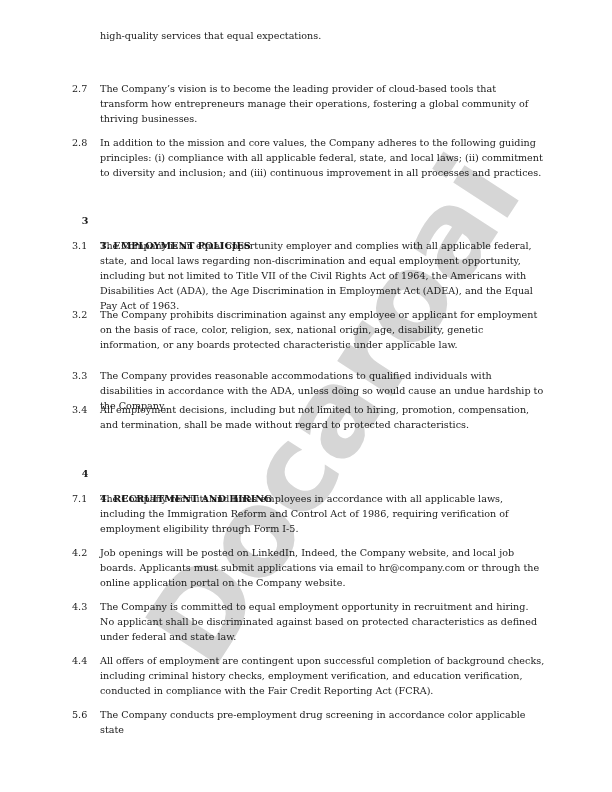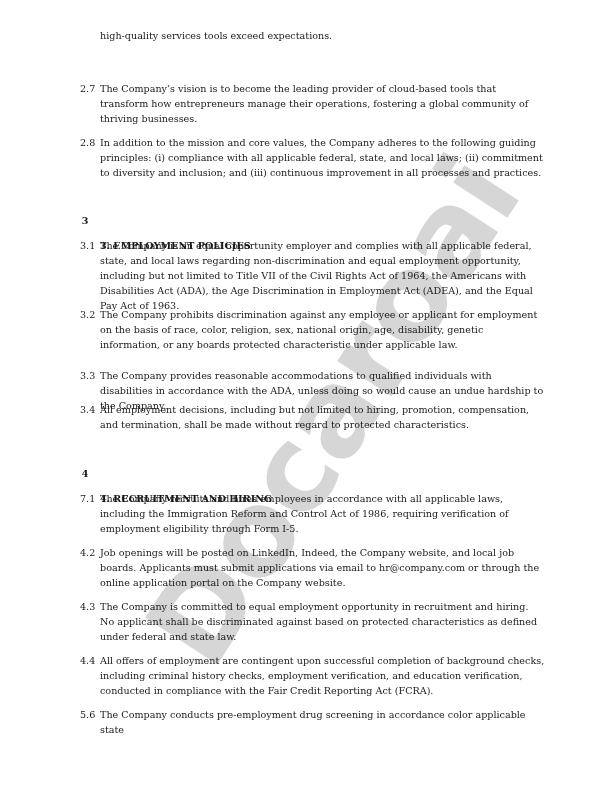--- a/index.html
+++ b/index.html
@@ -11,34 +11,34 @@
   .watermark {
     position: absolute; left: 70px; top: 395px; width: 470px;
     font-family: "DejaVu Sans", "Liberation Sans", sans-serif; font-weight: bold;
     font-size: 118px; color: #d6d6d6; letter-spacing: -2px;
     transform: rotate(-57deg); transform-origin: center center;
     white-space: nowrap; z-index: 0; line-height: 1; text-align: center;
     pointer-events: none;
   }
   .content { position: absolute; left: 0; top: 0; width: 612px; z-index: 1; }
   .row { position: absolute; left: 0; width: 612px; font-size: 9.6px; line-height: 15px; }
-  .num { position: absolute; left: 80px; width: 24px; }
+  .num { position: absolute; left: 72px; width: 24px; }
   .txt { position: absolute; left: 100px; width: 445px; }
   .heading .num { left: 80px; width: 10px; text-align: center; font-weight: bold; }
   .heading .txt { font-weight: bold; margin-top: 25px; }
 </style>
 </head>
 <body>
 
 <div class="page">
   <div class="watermark">Docaroai</div>
 
   <div class="content">
     <div class="row" style="top:28px">
-      <span class="txt">high-quality services tools exceed expectations.</span>
+      <span class="txt">high-quality services that equal expectations.</span>
     </div>
 
     <div class="row" style="top:81px">
       <span class="num">2.7</span>
       <span class="txt">The Company’s vision is to become the leading provider of cloud-based tools that transform how entrepreneurs manage their operations, fostering a global community of thriving businesses.</span>
     </div>
 
     <div class="row" style="top:135px">
       <span class="num">2.8</span>
       <span class="txt">In addition to the mission and core values, the Company adheres to the following guiding principles: (i) compliance with all applicable federal, state, and local laws; (ii) commitment to diversity and inclusion; and (iii) continuous improvement in all processes and practices.</span>

